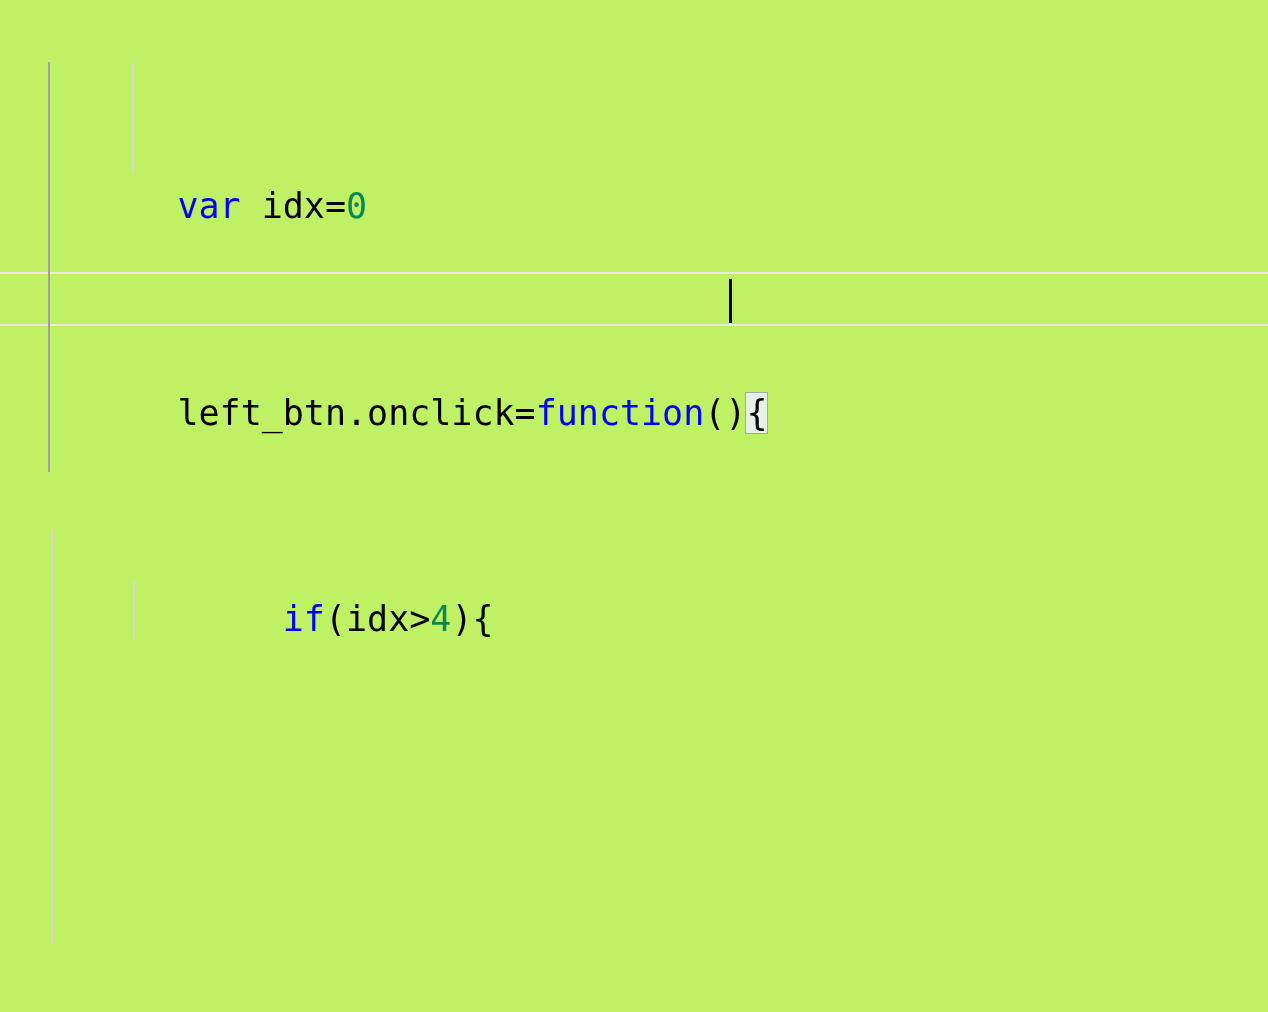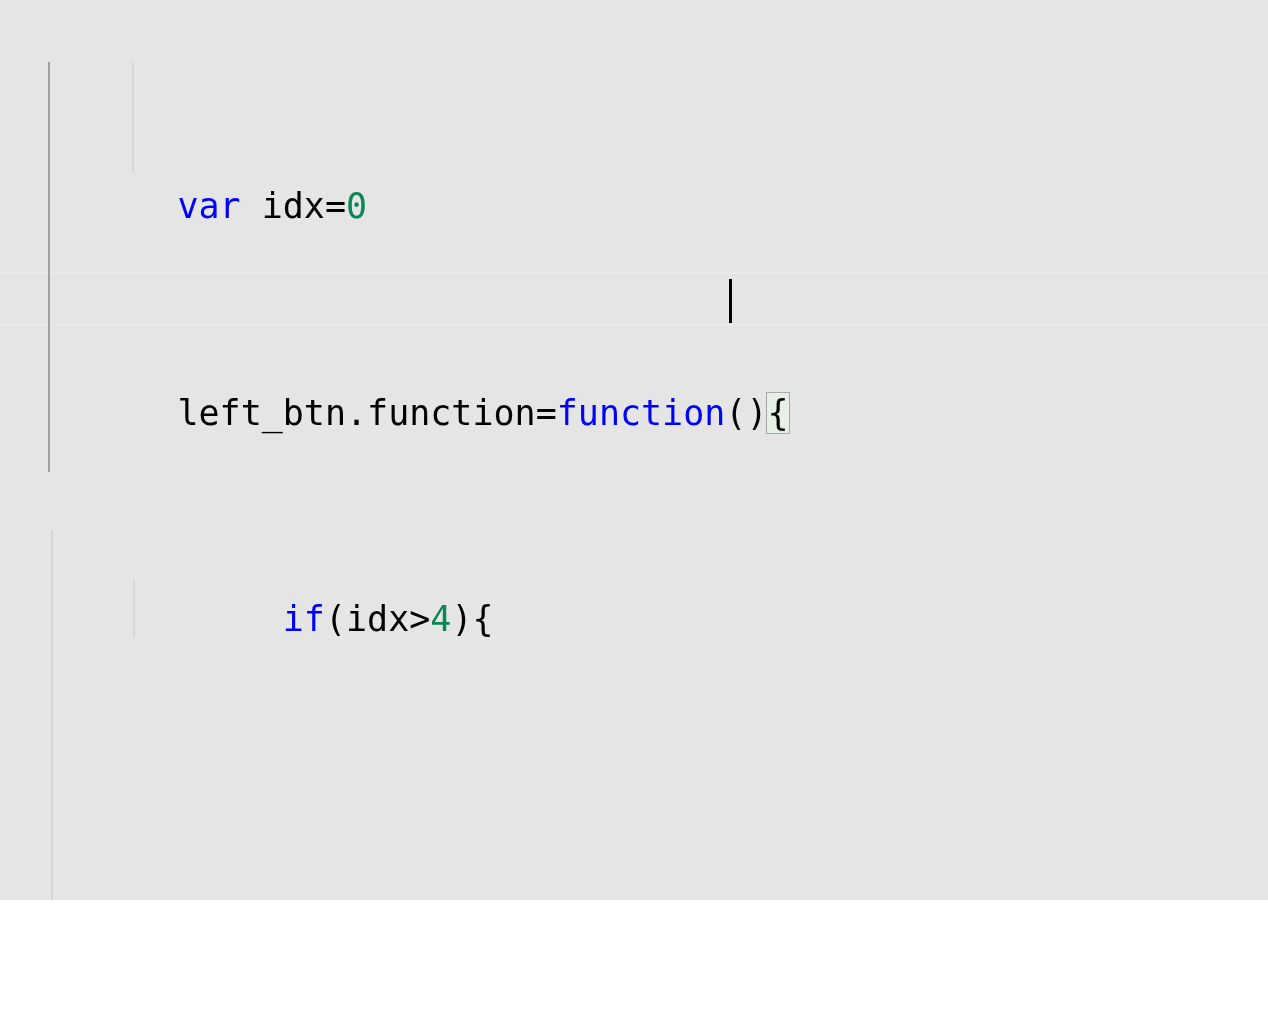--- a/index.html
+++ b/index.html
@@ -11,22 +11,22 @@
     width: 1268px;
     height: 1012px;
     overflow: hidden;
     font-family: "DejaVu Sans Mono", "Liberation Mono", monospace;
   }
 
   
   #editor {
     position: relative;
     width: 1268px;
-    height: 900px;
-    background: #e5e5e5;
+    height: 1012px;
+    background: #bef264;
     overflow: hidden;
   }
 
   
   .code {
     position: absolute;
     top: 0;
     left: 0;
     width: 1268px;
     white-space: pre;
@@ -93,21 +93,21 @@
   <div class="indent-guide" style="left:51px;  top:530px; height:412px;"></div>
   <div class="indent-guide" style="left:133px; top:580px; height:58px;"></div>
 
   <div class="code" style="top:-26px;">
 
     <div class="line">
       <span class="tok-kw">var</span><span class="tok-plain"> idx=</span><span class="tok-num">0</span>
     </div>
 
     <div class="line" style="padding-left:51px;">
-      <span class="tok-plain">left_btn.function=</span><span class="tok-kw">function</span><span class="tok-plain">()</span><span class="tok-plain brace-match">{</span>
+      <span class="tok-plain">left_btn.onclick=</span><span class="tok-kw">function</span><span class="tok-plain">()</span><span class="tok-plain brace-match">{</span>
     </div>
 
     <div class="line">
       <span class="tok-plain">     </span><span class="tok-kw">if</span><span class="tok-plain">(idx&gt;</span><span class="tok-num">4</span><span class="tok-plain">){</span>
     </div>
 
 
     <div class="line">
       
     </div>

